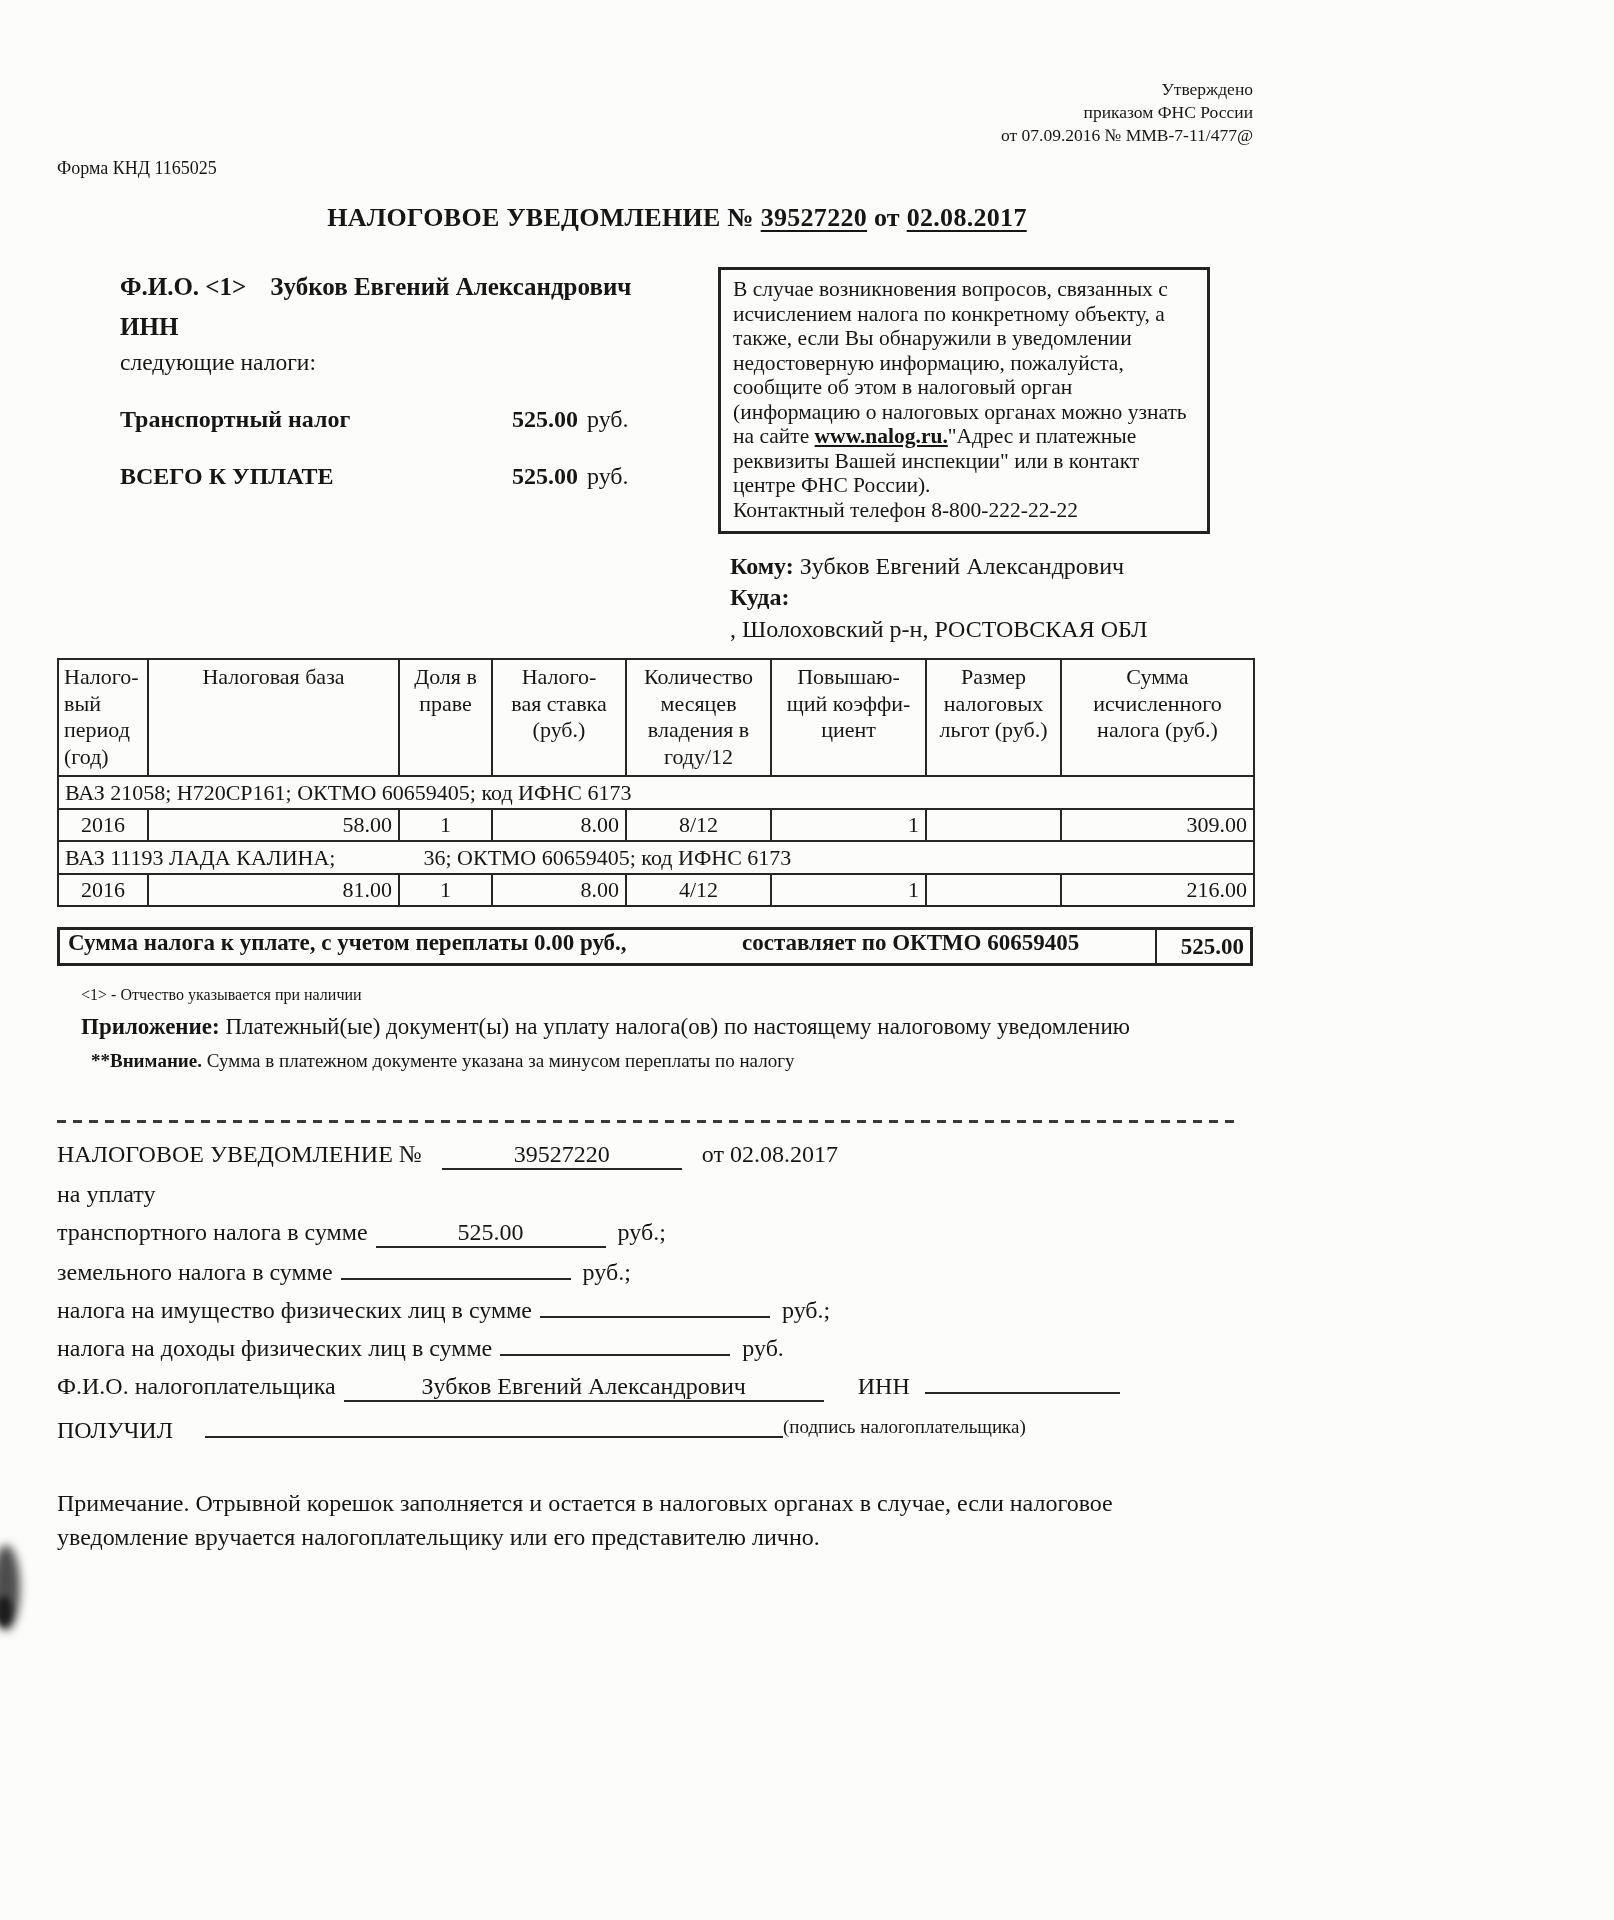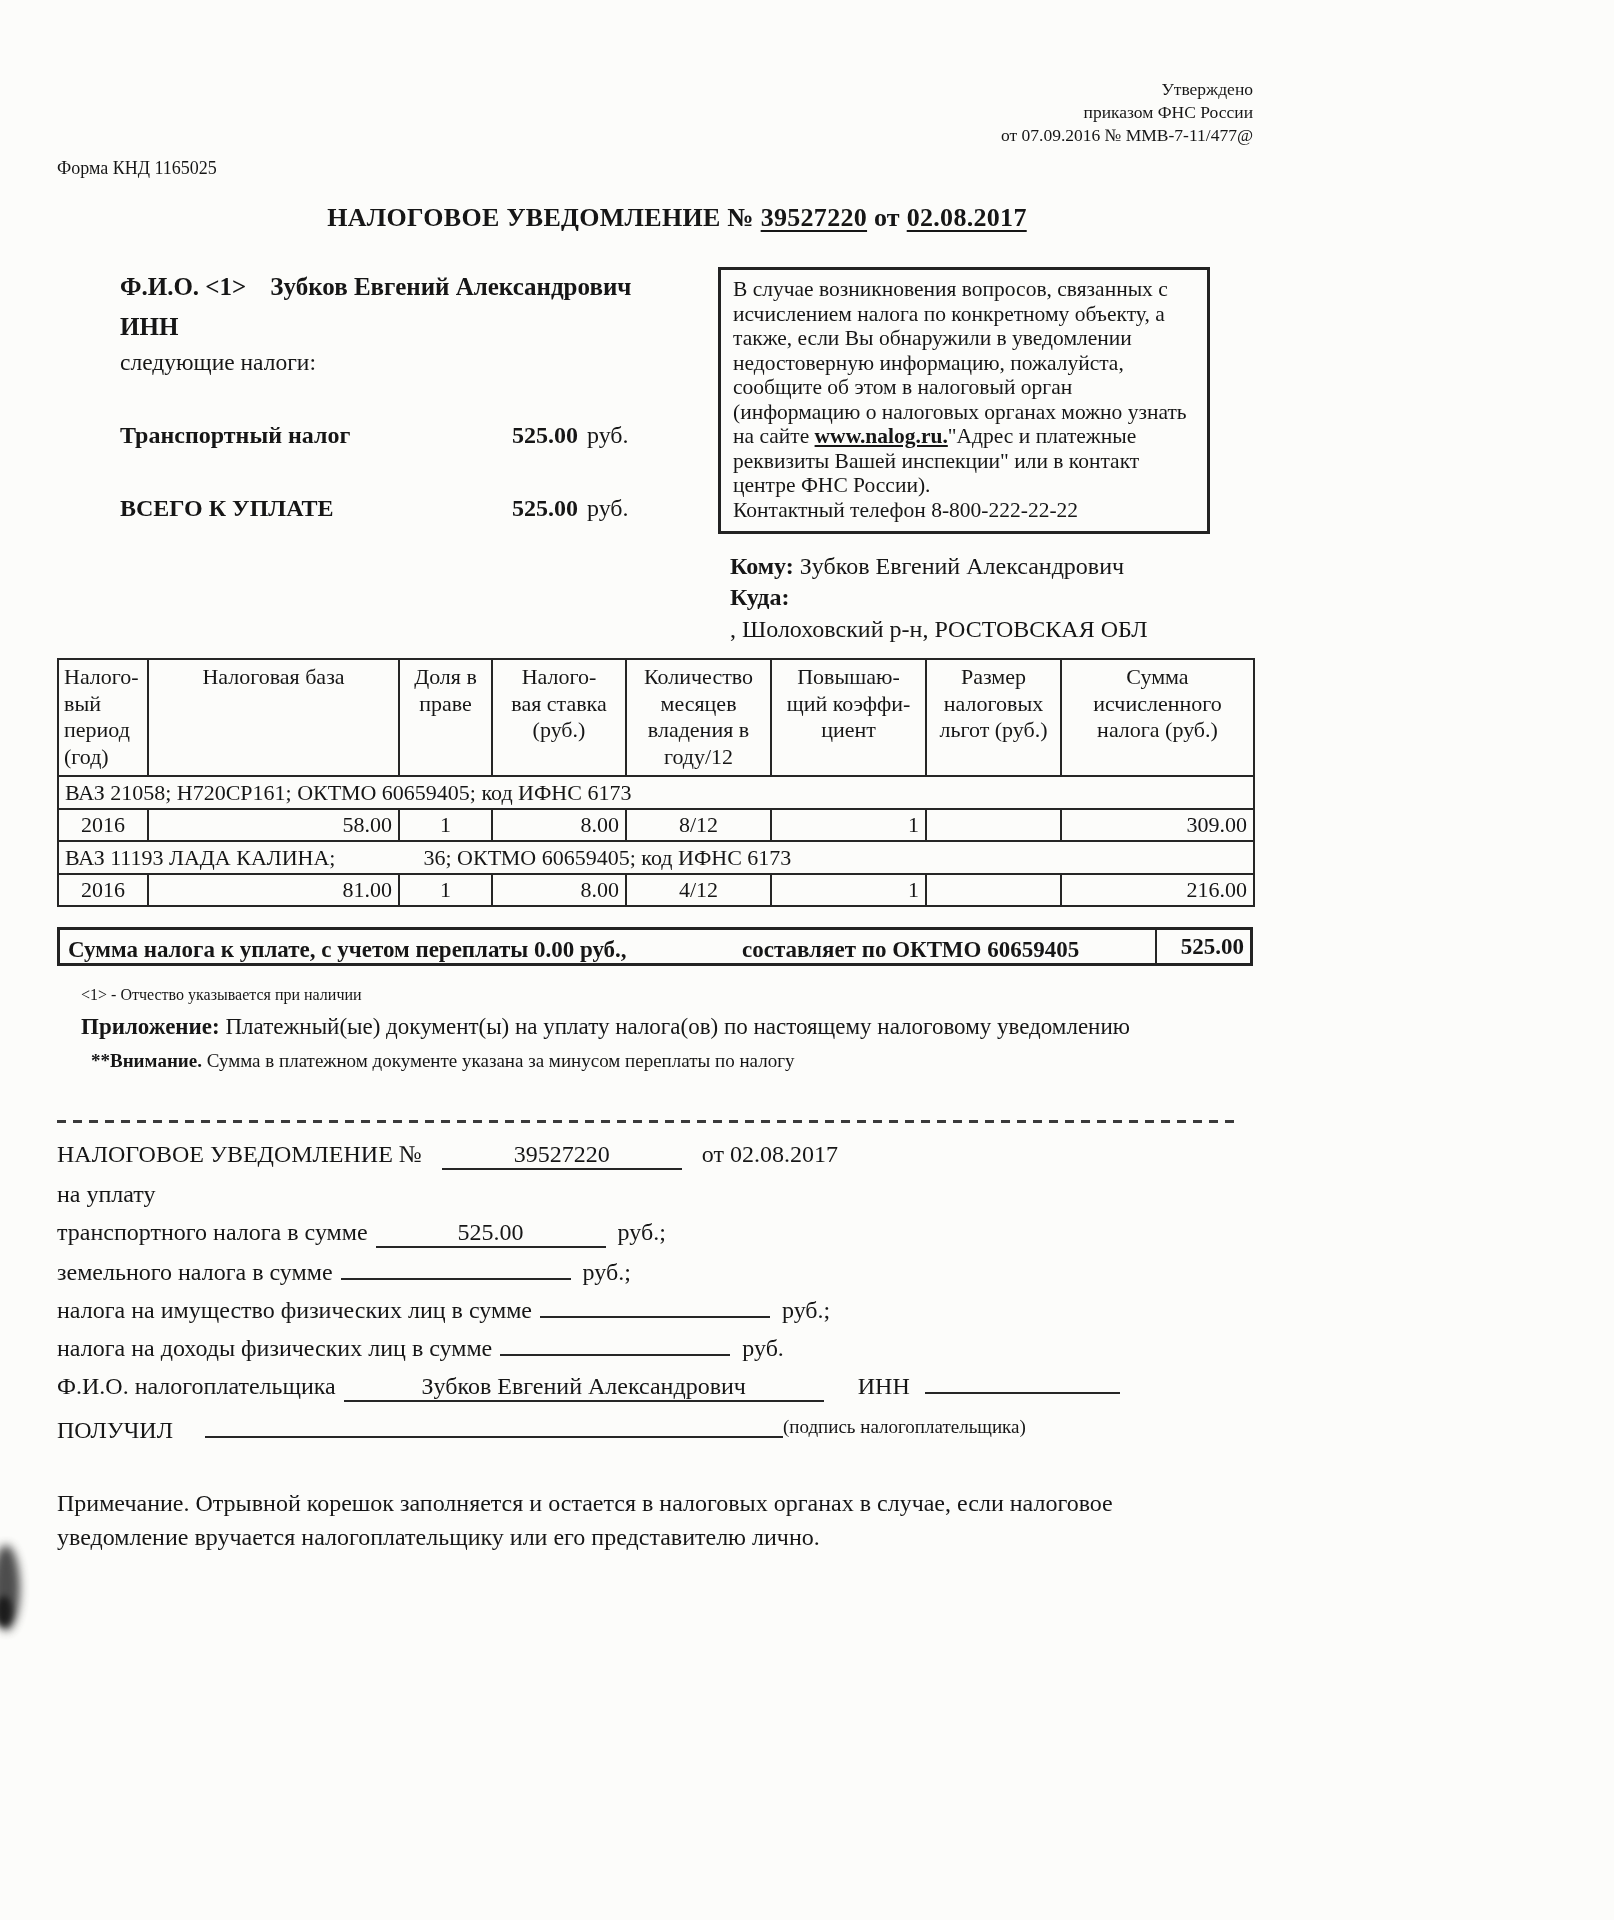--- a/index.html
+++ b/index.html
@@ -24,21 +24,21 @@
   .u { text-decoration:underline; text-underline-offset:4px; }
 
   
   .two-col { display:flex; margin-top:34px; }
   .col-left { flex:0 0 645px; padding-left:63px; padding-top:6px; }
   .fio-row { display:flex; gap:24px; font-size:25px; font-weight:bold; }
   .inn-label { margin-top:12px; font-size:25px; font-weight:bold; }
   .pay-note { margin-top:72px; font-size:23.5px; }
   .pay-note .b { font-weight:bold; }
   .pay-line2 { margin-top:8px; font-size:23.5px; }
-  .tax-row { display:flex; align-items:flex-end; margin-top:46px; font-size:24px; }
+  .tax-row { display:flex; align-items:flex-end; margin-top:30px; font-size:24px; }
   .tax-row .lbl { font-weight:bold; flex:0 0 392px; }
   .tax-row .amt { font-weight:bold; }
   .tax-row .cur { margin-left:9px; }
 
   .col-right { flex:1; }
   .info-box {
     margin-left:16px; width:492px;
     border:3px solid #232323;
     padding:7px 12px 9px 12px;
     font-size:21.5px; line-height:1.14;
@@ -59,21 +59,21 @@
   td.obj { height:33px; padding:2px 4px 2px 6px; text-align:left; white-space:pre-wrap; }
   tr.data td { height:22px; padding:2px 6px; }
   td.c { text-align:center; }
   td.r6 { text-align:right; padding-right:8px; }
   td.r16 { text-align:right; padding-right:18px; }
 
   
   .summary {
     margin-top:20px; width:1196px; height:39px;
     border:3px solid #232323;
-    display:flex; align-items:flex-end;
+    display:flex; align-items:flex-start;
     font-size:23px; font-weight:bold;
   }
   .sum-left { flex:0 0 682px; padding-left:8px; }
   .sum-mid  { flex:1; }
   .sum-amt  { flex:0 0 95px; align-self:stretch; display:flex; align-items:center; justify-content:flex-end; padding-right:6px; border-left:2px solid #262626; }
 
   
   .fnote1 { margin-top:20px; padding-left:24px; font-size:16px; }
   .appendix { margin-top:10px; padding-left:24px; font-size:23px; }
   .appendix .b { font-weight:bold; }

